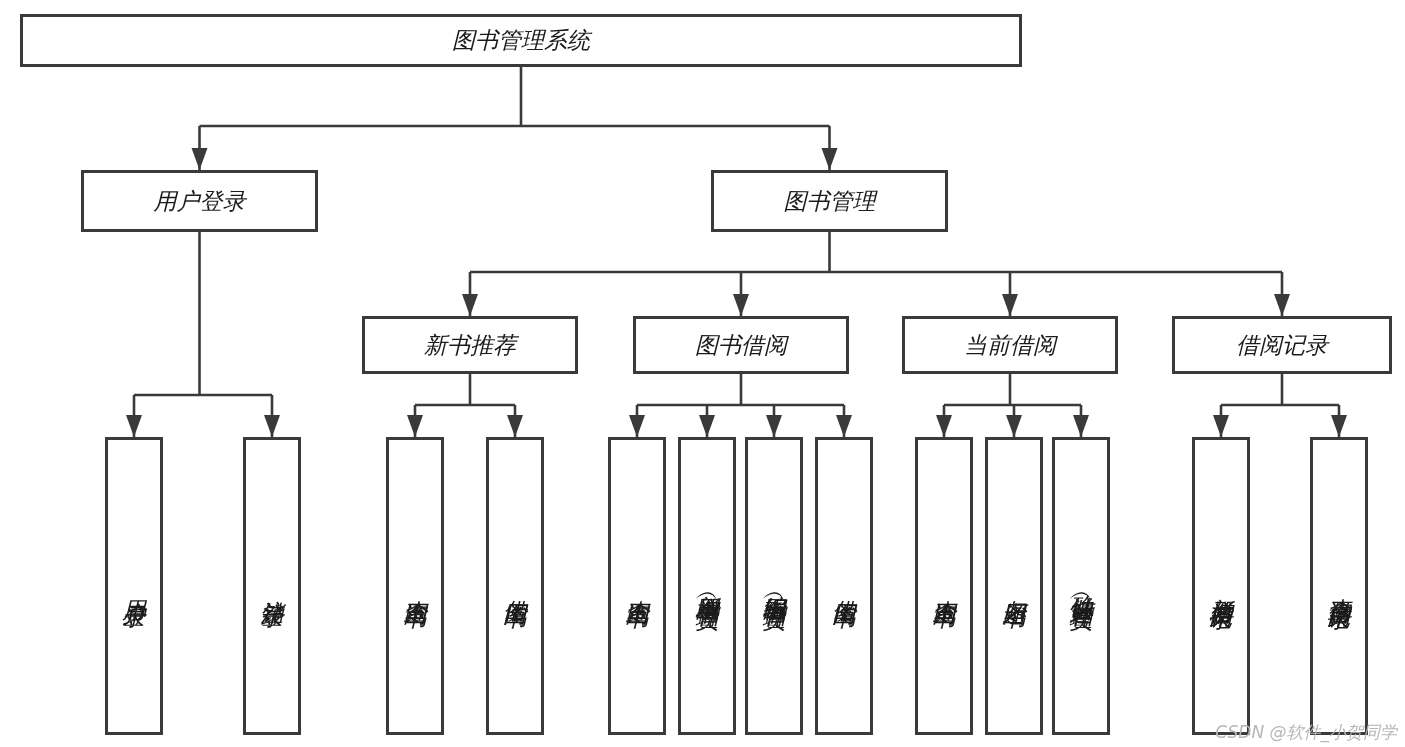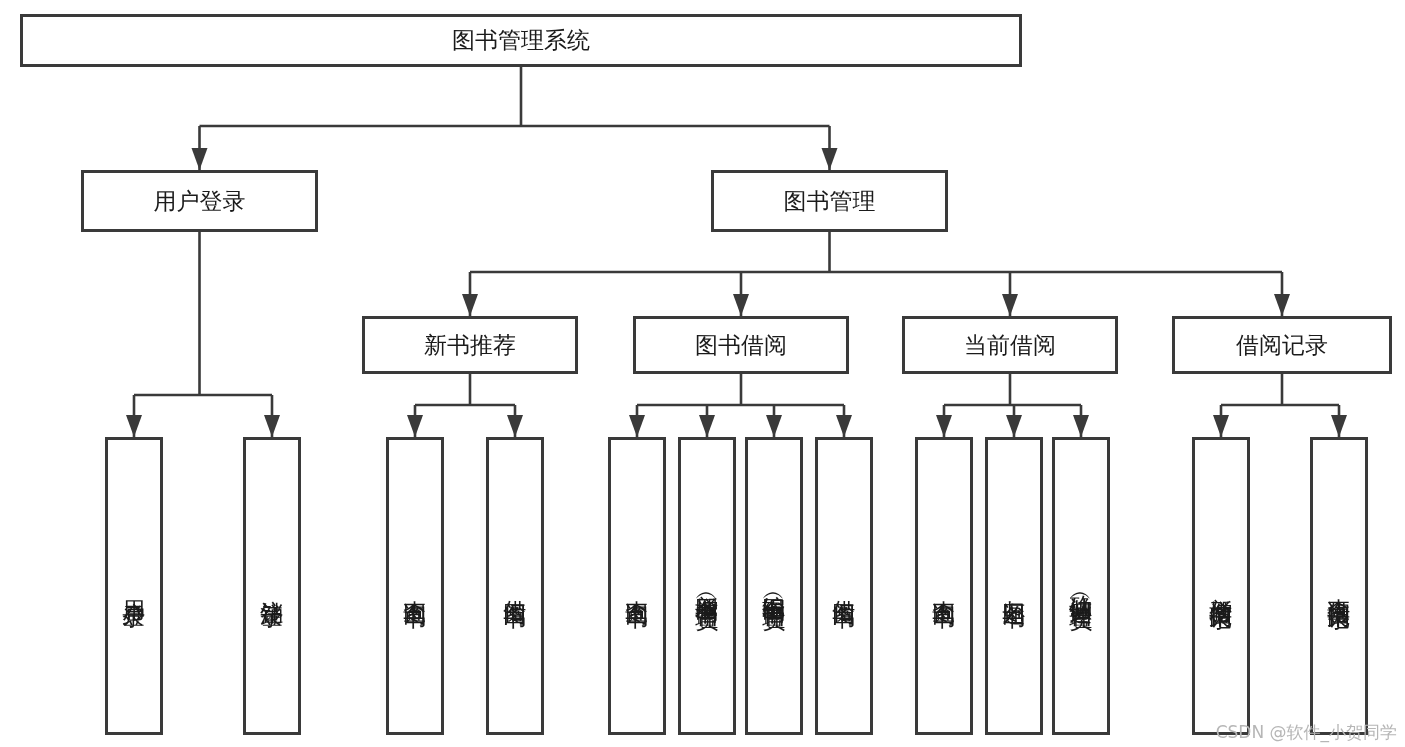--- a/index.html
+++ b/index.html
@@ -1,18 +1,18 @@
 <!DOCTYPE html>
 <html><head>
 <meta charset="utf-8">
 <style>
   html,body{margin:0;padding:0;background:#ffffff;}
   body{width:1405px;height:747px;overflow:hidden;
        font-family:"DejaVu Sans","Liberation Sans",sans-serif;}
-  #stage{position:relative;width:1405px;height:747px;background:#fff;}
+  #stage{position:relative;width:1405px;height:747px;background:#fff;font-style:italic;}
   svg#diagram{position:absolute;left:0;top:0;width:1405px;height:747px;display:block;}
   .node-rect{fill:#ffffff;stroke:#3a3a3a;stroke-width:3;}
   .edge{stroke:#3a3a3a;stroke-width:2.6;fill:none;stroke-linecap:butt;}
   .arrowhead{fill:#3a3a3a;stroke:none;}
   .node-label{fill:#1b1b1b;font-size:23px;font-family:"DejaVu Sans","Liberation Sans",sans-serif;
               text-anchor:middle;dominant-baseline:middle;}
   .vtext{position:absolute;writing-mode:vertical-rl;text-orientation:upright;
          font-size:23px;line-height:1.16;letter-spacing:2px;color:#1b1b1b;
          font-family:"DejaVu Sans","Liberation Sans",sans-serif;
          display:flex;align-items:center;justify-content:center;

